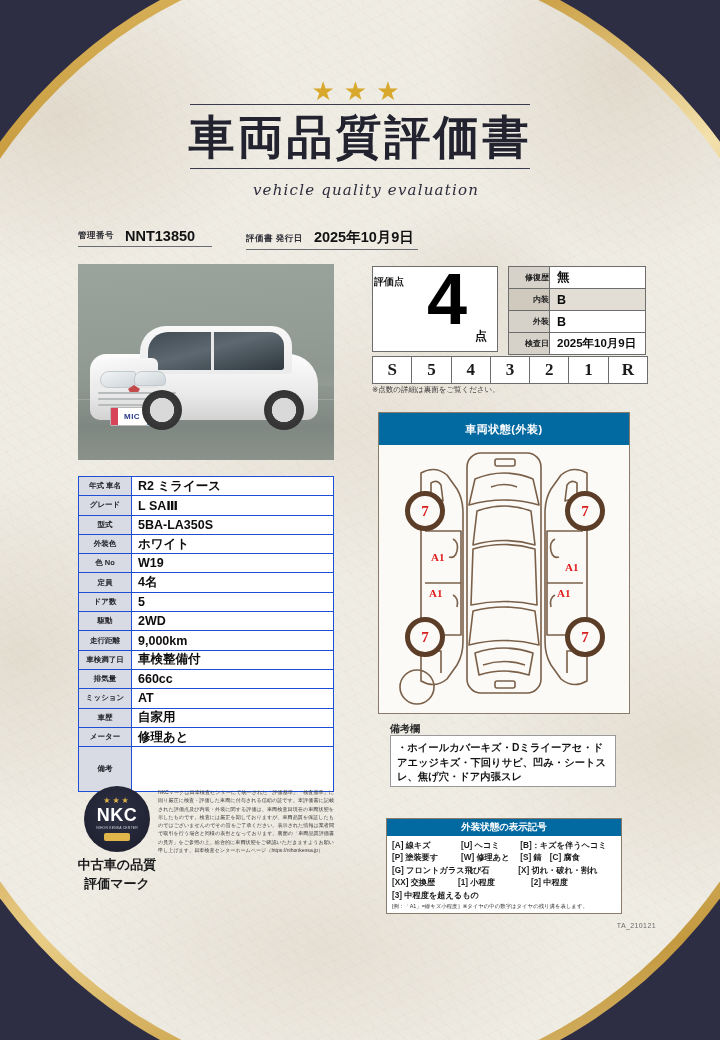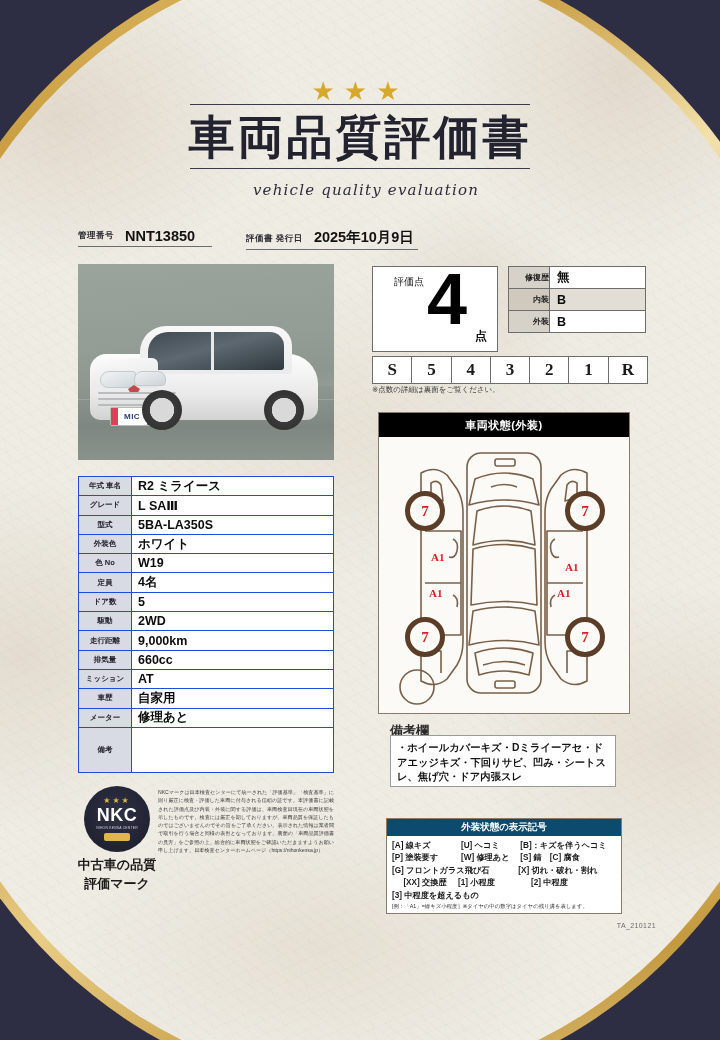--- a/index.html
+++ b/index.html
@@ -109,21 +109,21 @@
   .spec{position:absolute;left:78px;top:476px;width:256px;border:1px solid #8d8d8d;
     border-collapse:collapse;background:#fff;}
   .spec td{border:1px solid #1d4ed8;padding:0;}
   .spec .k{width:52px;background:#d8dae4;color:#23232b;font-size:7.5px;font-weight:700;
     text-align:center;height:18.3px;letter-spacing:0;}
   .spec .v{padding-left:6px;font-size:12.5px;font-weight:700;color:#0d0d0d;}
   .spec tr.last .k{height:44px;}
   
   .score{position:absolute;left:372px;top:266px;width:124px;height:84px;
     border:1px solid #6d6d6d;background:#fff;}
-  .score .lbl{position:absolute;left:21px;top:8px;font-size:10px;font-weight:400;color:#1a1a1a;}
+  .score .lbl{position:absolute;left:1px;top:8px;font-size:10px;font-weight:700;color:#1a1a1a;}
   .score .num{position:absolute;right:30px;top:-4px;font-size:72px;font-weight:700;color:#000;
     font-family:"Liberation Sans","DejaVu Sans",sans-serif;line-height:1;}
   .score .unit{position:absolute;right:10px;bottom:6px;font-size:12px;font-weight:700;color:#111;}
   
   .evt{position:absolute;left:508px;top:266px;width:138px;border-collapse:collapse;
     border:1px solid #6d6d6d;background:#fff;}
   .evt td{border:1px solid #6d6d6d;height:21px;padding:0;}
   .evt .k{width:40px;background:#d6d2ca;font-size:8px;font-weight:700;text-align:right;color:#1e1e1e;}
   .evt .v{padding-left:7px;font-size:12.5px;font-weight:700;color:#0b0b0b;}
   .evt tr.sh .k{background:#cfc9be;}
@@ -132,38 +132,38 @@
   
   .scale{position:absolute;left:372px;top:356px;width:274px;height:26px;
     border:1px solid #6d6d6d;background:#fff;display:flex;}
   .scale div{flex:1;border-right:1px solid #6d6d6d;display:flex;align-items:center;justify-content:center;
     font-size:17px;font-weight:700;color:#1a1a1a;font-family:"Liberation Serif","DejaVu Serif",serif;}
   .scale div:last-child{border-right:none;}
   .scale-note{position:absolute;left:372px;top:385px;font-size:7.5px;color:#333;}
   
   .cond{position:absolute;left:378px;top:412px;width:250px;height:300px;
     border:1px solid #8a7a6a;background:#fbfaf7;}
-  .cond-hd{height:24px;background:#000000;color:#fff;font-size:11px;font-weight:700;
+  .cond-hd{height:32px;background:#0369a1;color:#fff;font-size:11px;font-weight:700;
     display:flex;align-items:center;justify-content:center;letter-spacing:.5px;}
   .diagram{position:absolute;left:0;top:22px;right:0;bottom:0;}
   .mk{position:absolute;width:30px;height:30px;border-radius:50%;
     border:5px solid #5c3d27;background:#fbfaf7;
     display:flex;align-items:center;justify-content:center;
     font-size:15px;font-weight:700;color:#d81f1f;
     font-family:"Liberation Serif","DejaVu Serif",serif;}
   .a1{position:absolute;font-size:11px;font-weight:700;color:#e01b1b;
     font-family:"Liberation Serif","DejaVu Serif",serif;}
   
-  .rm-lbl{position:absolute;left:390px;top:722px;font-size:13px;font-weight:700;color:#2a2a2a;}
+  .rm-lbl{position:absolute;left:390px;top:722px;font-size:10px;font-weight:700;color:#2a2a2a;}
   .rm-box{position:absolute;left:390px;top:735px;width:226px;height:52px;
     border:1px solid #9a9a9a;background:#fff;padding:5px 6px;box-sizing:border-box;
     font-size:10.3px;line-height:1.42;color:#141414;font-weight:600;}
   
   .lg{position:absolute;left:386px;top:818px;width:234px;border:1px solid #8a7a6a;background:#fff;}
-  .lg-hd{height:17px;background:#0c4a6e;color:#fff;font-size:9.5px;font-weight:700;
+  .lg-hd{height:17px;background:#0369a1;color:#fff;font-size:9.5px;font-weight:700;
     display:flex;align-items:center;justify-content:center;}
   .lg-bd{padding:4px 5px 3px;}
   .lg-row{display:flex;font-size:8.2px;color:#1a1a1a;font-weight:700;line-height:1.52;}
   .lg-row span{white-space:nowrap;}
   .lg-foot{font-size:5.4px;color:#333;line-height:1.3;padding-top:1px;font-weight:400;}
   
   .nkc-logo{position:absolute;left:84px;top:786px;width:66px;height:66px;border-radius:50%;
     background:radial-gradient(circle at 50% 40%,#2e3144,#1b1d2b);
     display:flex;flex-direction:column;align-items:center;justify-content:center;}
   .nkc-stars{color:#e0b64a;font-size:8px;letter-spacing:2px;line-height:1;margin-bottom:1px;}
@@ -278,20 +278,24 @@
         </tr>
         <tr>
           <td class="k">駆動</td>
           <td class="v">2WD</td>
         </tr>
         <tr>
           <td class="k">走行距離</td>
           <td class="v">9,000km</td>
         </tr>
         <tr>
+          <td class="k">車検満了日</td>
+          <td class="v">車検整備付</td>
+        </tr>
+        <tr>
           <td class="k">排気量</td>
           <td class="v">660cc</td>
         </tr>
         <tr>
           <td class="k">ミッション</td>
           <td class="v">AT</td>
         </tr>
         <tr>
           <td class="k">車歴</td>
           <td class="v">自家用</td>
@@ -319,20 +323,24 @@
           <td class="k">修復歴</td>
           <td class="v">無</td>
         </tr>
         <tr class="sh">
           <td class="k">内装</td>
           <td class="v">B</td>
         </tr>
         <tr>
           <td class="k">外装</td>
           <td class="v">B</td>
+        </tr>
+        <tr>
+          <td class="k">検査日</td>
+          <td class="v small">2025年10月9日</td>
         </tr>
       </tbody>
   </table>
 
   <div class="scale">
       <div>S</div>
       <div>5</div>
       <div>4</div>
       <div>3</div>
       <div>2</div>
@@ -402,21 +410,21 @@
         <div class="lg-row">
           <span style="width: 72px;">[P] 塗装要す</span>
           <span style="width: 62px;">[W] 修理あと</span>
           <span style="width: 100px;">[S] 錆　[C] 腐食</span>
         </div>
         <div class="lg-row">
           <span style="width: 132px;">[G] フロントガラス飛び石</span>
           <span style="width: 102px;">[X] 切れ・破れ・割れ</span>
         </div>
         <div class="lg-row">
-          <span style="width: 66px; text-align: center;">[XX] 交換歴</span>
+          <span style="width: 66px;">[XX] 交換歴</span>
           <span style="width: 73px;">[1] 小程度</span>
           <span style="width: 70px;">[2] 中程度</span>
         </div>
         <div class="lg-row">
           <span style="width: 140px;">[3] 中程度を超えるもの</span>
         </div>
         <div class="lg-foot">[例：「A1」=線キズ小程度］※タイヤの中の数字はタイヤの残り溝を表します。</div>
       </div>
   </div>
 

